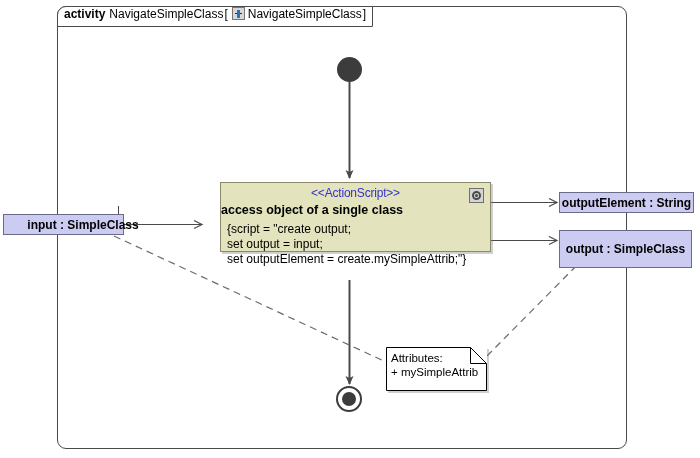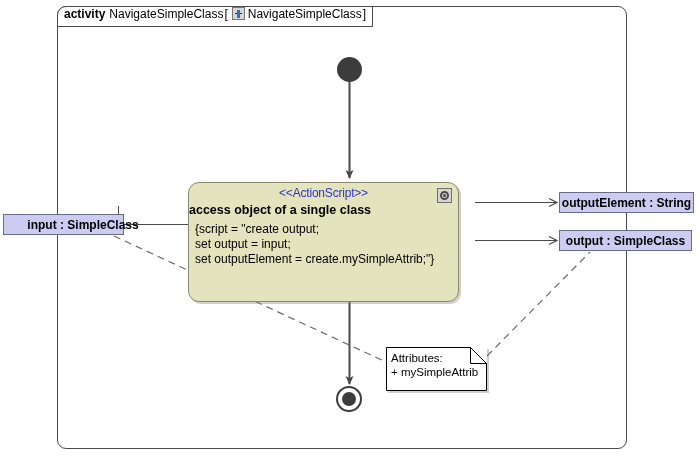--- a/index.html
+++ b/index.html
@@ -112,27 +112,27 @@
     position: absolute;
     left: 4px; top: 4px;
     width: 14px; height: 14px;
     border-radius: 50%;
     background: #3c3c3c;
   }
 
   
   .action {
     position: absolute;
-    left: 188px;
+    left: 220px;
     top: 182px;
     width: 271px;
-    height: 120px;
+    height: 70px;
     background: #e3e3bd;
     border: 1px solid #8a8a6a;
-    border-radius: 11px;
+    border-radius: 0;
     box-sizing: border-box;
     box-shadow: 2px 2px 0 rgba(120,120,120,0.35);
   }
   .action-stereotype {
     text-align: center;
     font-size: 12px;
     color: #3333cc;
     margin-top: 3px;
     letter-spacing: -0.2px;
   }
@@ -189,21 +189,21 @@
     font-weight: bold;
     color: #000000;
     display: flex;
     align-items: center;
     justify-content: center;
     padding: 0 5px;
     white-space: nowrap;
   }
   #pin-input   { left: 3px;   top: 214px; width: 121px; height: 21px; padding-left: 44px; }
   #pin-outel   { left: 559px; top: 192px; width: 135px; height: 21px; }
-  #pin-output  { left: 559px; top: 230px; width: 133px; height: 21px; }
+  #pin-output  { left: 559px; top: 230px; width: 133px; height: 38px; }
 
   
   .note {
     position: absolute;
     left: 386px;
     top: 347px;
     width: 101px;
     height: 44px;
     background: #ffffff;
     box-sizing: border-box;

